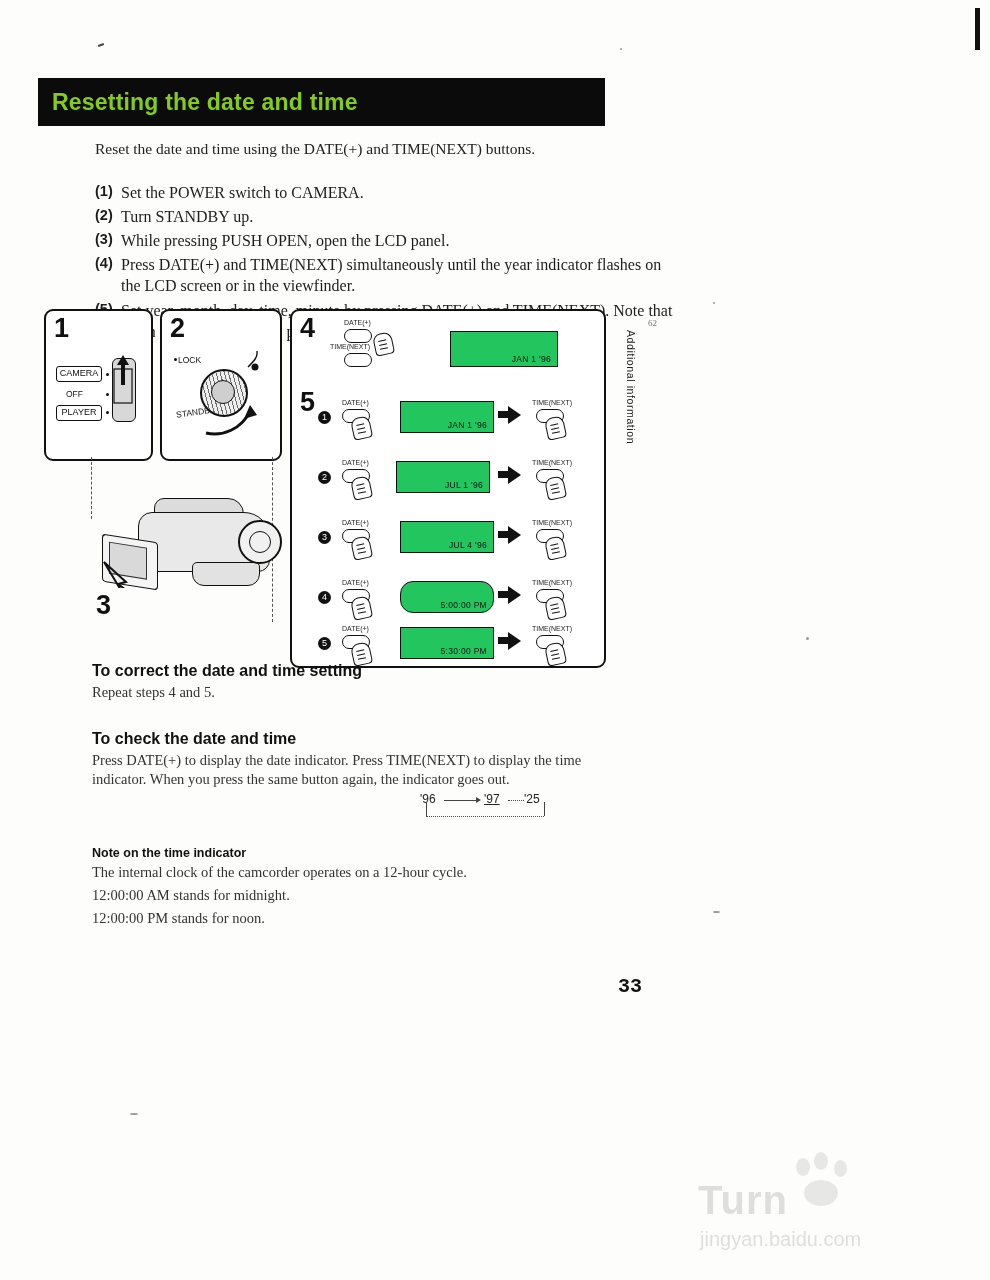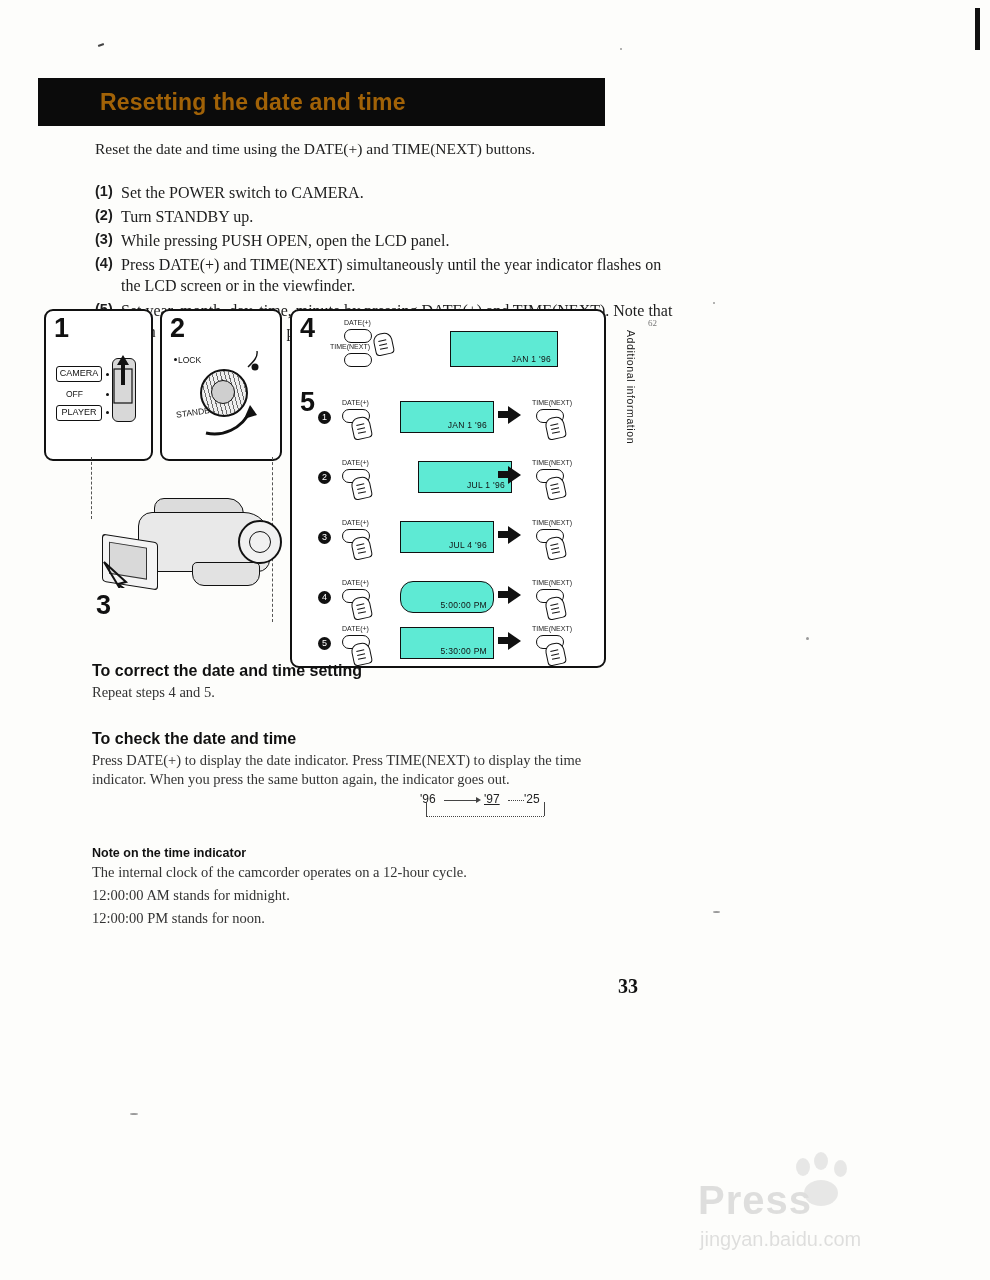--- a/index.html
+++ b/index.html
@@ -42,26 +42,25 @@
     left: 38px;
     top: 78px;
     width: 567px;
     height: 48px;
     background: #0b0b0b;
   }
   .title-bar .title-text {
     position: absolute;
     left: 14px;
     top: 11px;
-    color: #a16207;
+    color: #84cc16;
     font-family: "Liberation Sans", sans-serif;
     font-weight: bold;
     font-size: 23px;
     letter-spacing: 0.2px;
-    margin-left: 48px;
   }
 
   
   .intro {
     position: absolute;
     left: 95px;
     top: 139px;
     width: 560px;
     font-size: 15.5px;
     line-height: 1.28;
@@ -201,21 +200,21 @@
     background: #111;
     color: #fff;
     font-family: "Liberation Sans", sans-serif;
     font-size: 9px;
     line-height: 13px;
     text-align: center;
   }
   .lcd {
     position: absolute;
     border: 1.2px solid #111;
-    background: #5eead4;
+    background: #22c55e;
   }
   .lcd .lcd-text {
     position: absolute;
     right: 6px;
     bottom: 2px;
     font-family: "Liberation Sans", sans-serif;
     font-size: 8.5px;
     color: #111;
     letter-spacing: 0.3px;
   }
@@ -415,21 +414,21 @@
     width: 0; height: 0;
     border-top: 3px solid transparent;
     border-bottom: 3px solid transparent;
     border-left: 5px solid #444;
   }
 
   .page-number {
     position: absolute;
     left: 618px;
     top: 975px;
-    font-family: Liberation Serif, serif;
+    font-family: Liberation Mono, monospace;
     font-weight: bold;
     font-size: 20px;
     color: #111;
   }
 
   
   .watermark {
     position: absolute;
     left: 690px;
     top: 1150px;
@@ -577,21 +576,21 @@
         <div class="lbl-tiny" style="left:232px; top:2px;">TIME(NEXT)</div>
         <div class="btnpill" style="left:236px; top:12px;"></div>
         <div class="finger" style="left:246px; top:20px;"></div>
       </div>
 
       <div class="row5" style="left:8px; top:146px;">
         <div class="bullet-num" style="left:18px; top:14px;">2</div>
         <div class="lbl-tiny" style="left:42px; top:2px;">DATE(+)</div>
         <div class="btnpill" style="left:42px; top:12px;"></div>
         <div class="finger" style="left:52px; top:20px;"></div>
-        <div class="lcd" style="left:118px; top:4px; width:92px; height:30px;">
+        <div class="lcd" style="left:96px; top:4px; width:92px; height:30px;">
           <span class="lcd-text">JUL 1 '96</span>
         </div>
         <div class="arrow-stem" style="left:198px; top:14px;"></div>
         <div class="arrow-right" style="left:208px; top:9px;"></div>
         <div class="lbl-tiny" style="left:232px; top:2px;">TIME(NEXT)</div>
         <div class="btnpill" style="left:236px; top:12px;"></div>
         <div class="finger" style="left:246px; top:20px;"></div>
       </div>
 
       <div class="row5" style="left:8px; top:206px;">
@@ -691,17 +690,17 @@
 
   <div class="page-number">33</div>
 
   <div class="watermark">
     <div class="wm-paw">
       <span style="left:6px; top:6px; width:14px; height:18px;"></span>
       <span style="left:24px; top:0px; width:14px; height:18px;"></span>
       <span style="left:44px; top:8px; width:13px; height:17px;"></span>
       <span style="left:14px; top:28px; width:34px; height:26px;"></span>
     </div>
-    <div class="wm-text">Press</div>
+    <div class="wm-text">Turn</div>
     <div class="wm-sub">jingyan.baidu.com</div>
   </div>
 
 </div>
 
 </body></html>

